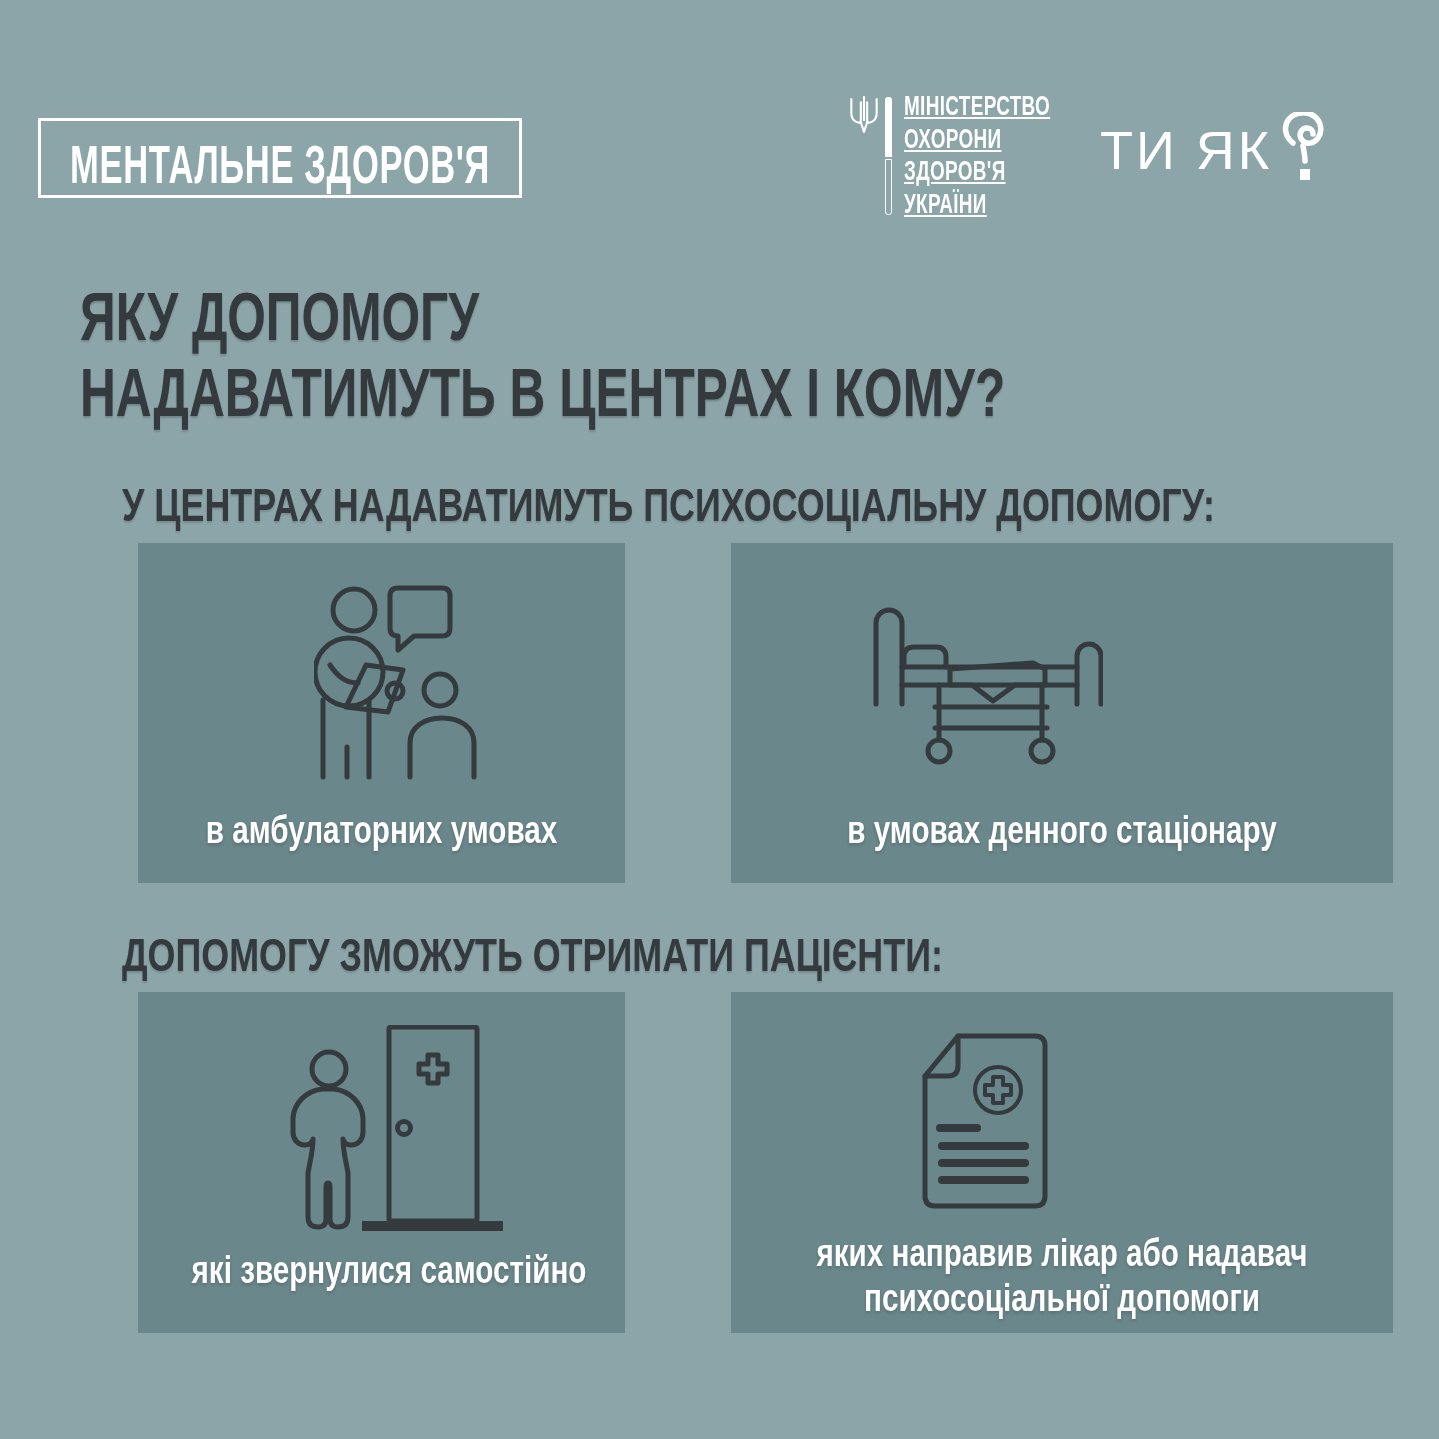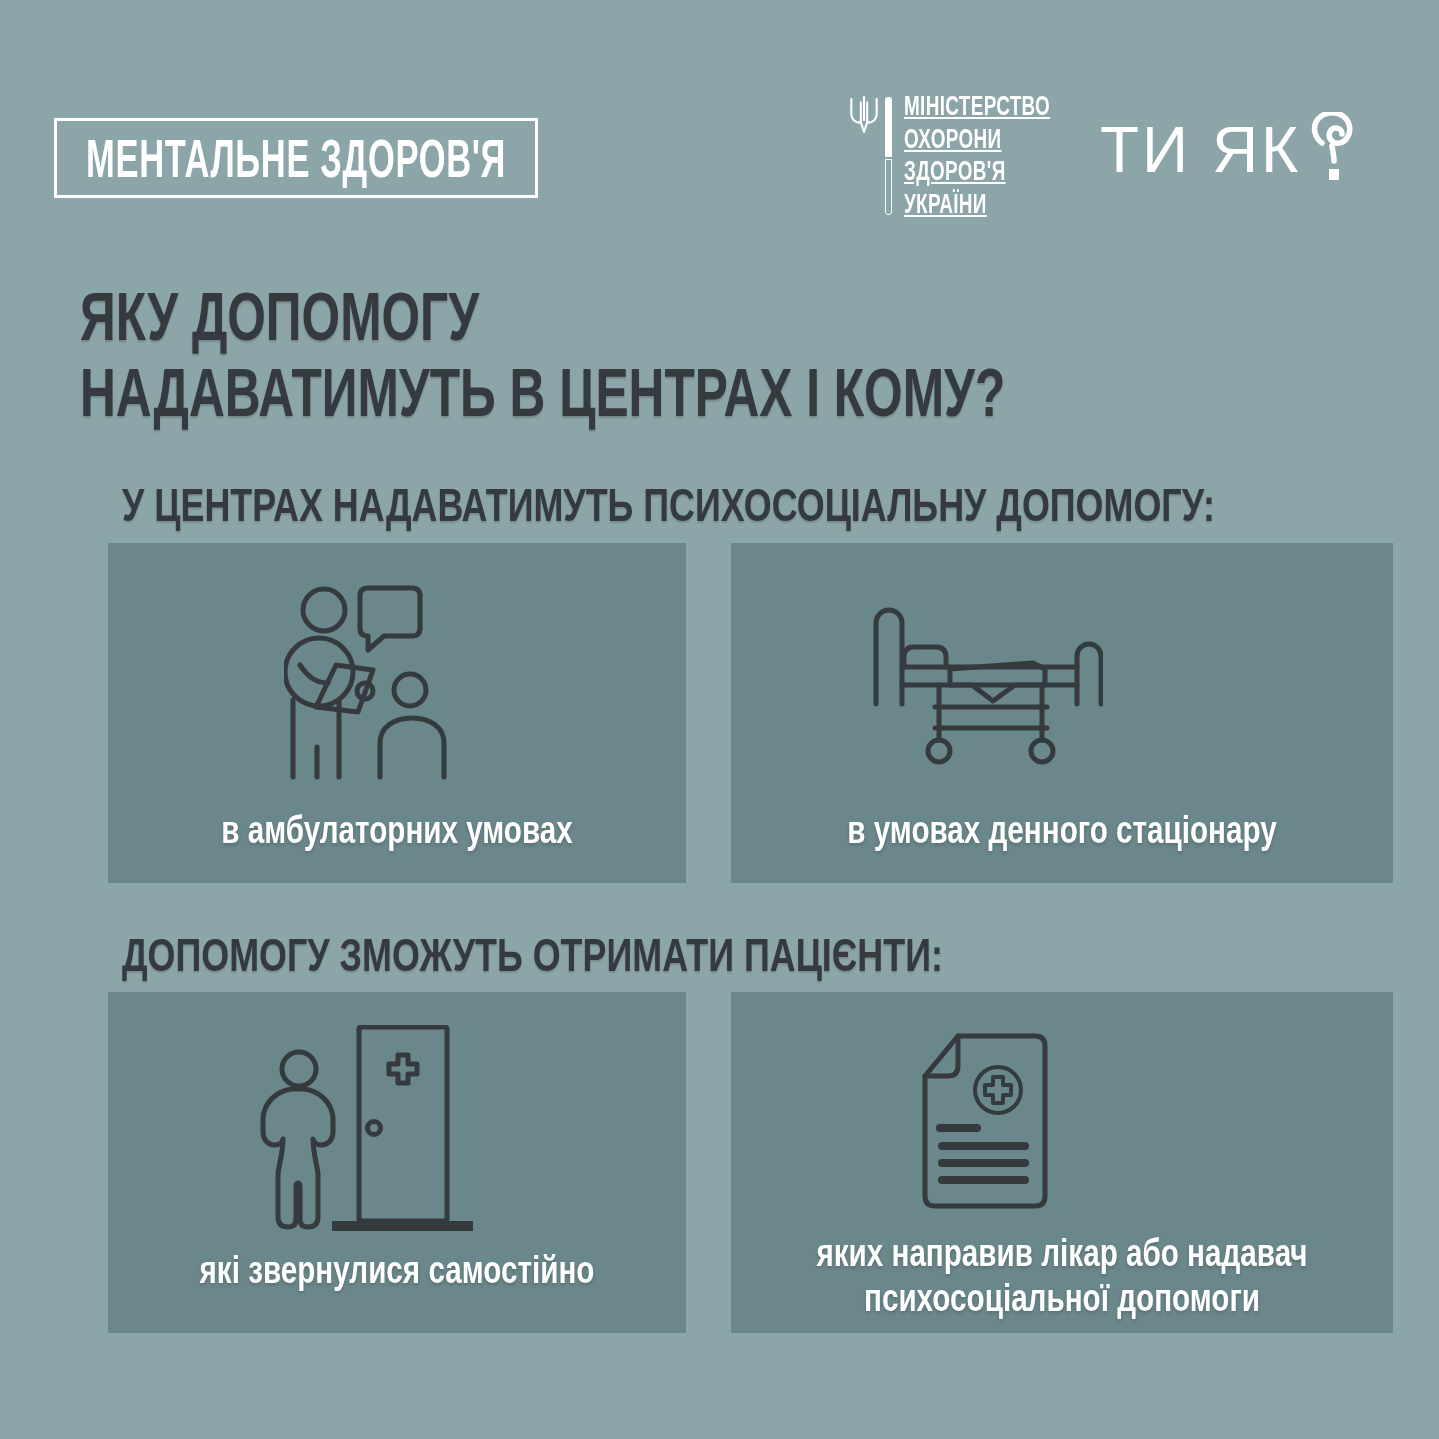--- a/index.html
+++ b/index.html
@@ -12,40 +12,40 @@
   html,body{background:#777;}
   .page{
     position:relative;width:1439px;height:1439px;overflow:hidden;
     background:var(--bg);
     font-family:"Liberation Sans", sans-serif;
   }
   
   .badge{
     position:absolute;left:38px;top:118px;width:484px;height:80px;
     border:3px solid var(--light);
-    display:flex;align-items:center;justify-content:center;margin-left:16px;
+    display:flex;align-items:flex-end;justify-content:center;
   }
   .badge-text{
     color:var(--light);font-weight:bold;font-size:54px;letter-spacing:1px;
     transform:scaleX(0.64);transform-origin:50% 50%;white-space:nowrap;
   }
   
   .moz{position:absolute;left:845px;top:88px;}
   .moz svg.tryzub{position:absolute;left:0;top:8px;}
   .moz-bar{position:absolute;left:40px;top:9px;width:7px;height:118px;}
   .moz-bar .solid{width:7px;height:60px;background:var(--light);border-radius:3px 3px 0 0;}
   .moz-bar .hollow{width:7px;height:56px;border:1.5px solid var(--light);border-radius:0 0 3px 3px;margin-top:2px;}
   .moz-text{position:absolute;left:59px;top:2px;color:var(--light);text-decoration:underline;}
   .moz-text div{
     font-size:27px;line-height:32.5px;font-weight:bold;letter-spacing:.5px;
     transform:scaleX(0.70);transform-origin:left center;white-space:nowrap;
   }
   
   .tyak{position:absolute;left:1100px;top:110px;display:flex;align-items:flex-start;color:var(--light);}
-  .tyak .tyak-text{font-size:64px;line-height:80px;font-weight:400;letter-spacing:3px;white-space:nowrap;}
+  .tyak .tyak-text{font-size:54px;line-height:80px;font-weight:400;letter-spacing:3px;white-space:nowrap;}
   .tyak svg{margin-left:8px;margin-top:2px;}
   
   .title{
     position:absolute;left:80px;top:278px;width:1700px;
     color:var(--ink);font-weight:bold;font-size:68px;line-height:76px;
     transform:scaleX(0.73);transform-origin:left top;white-space:nowrap;
     text-shadow:0 2px 2px rgba(0,0,0,0.18);
   }
   
   .sec-head{
@@ -53,21 +53,21 @@
     color:var(--ink);font-weight:bold;font-size:46px;line-height:46px;
     transform:scaleX(0.78);transform-origin:left top;white-space:nowrap;
     text-shadow:0 2px 2px rgba(0,0,0,0.15);
   }
   .sec-head.first{top:482px;}
   .sec-head.second{top:932px;}
   
   .card{position:absolute;background:var(--card);}
   .card.r1{top:543px;height:340px;}
   .card.r2{top:992px;height:341px;}
-  .card.cA{left:108px;width:578px;}
+  .card.cA{left:138px;width:487px;}
   .card.cB{left:731px;width:662px;}
   .card svg.pict{position:absolute;}
   .card-label{
     position:absolute;left:0;right:0;text-align:center;
     color:var(--light);font-weight:bold;font-size:38px;line-height:45px;
     transform:scaleX(0.78);transform-origin:50% 50%;white-space:nowrap;
     text-shadow:0 2px 4px rgba(0,0,0,0.18);
   }
   .card-label.two-line{
     left:50%;right:auto;width:760px;margin-left:-380px;white-space:normal;

